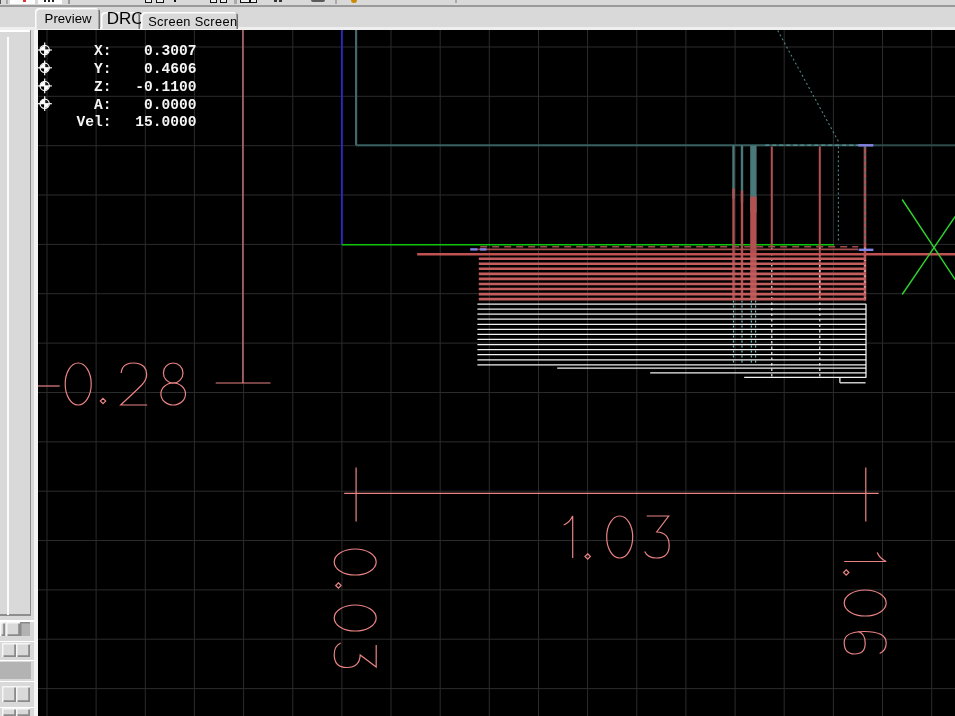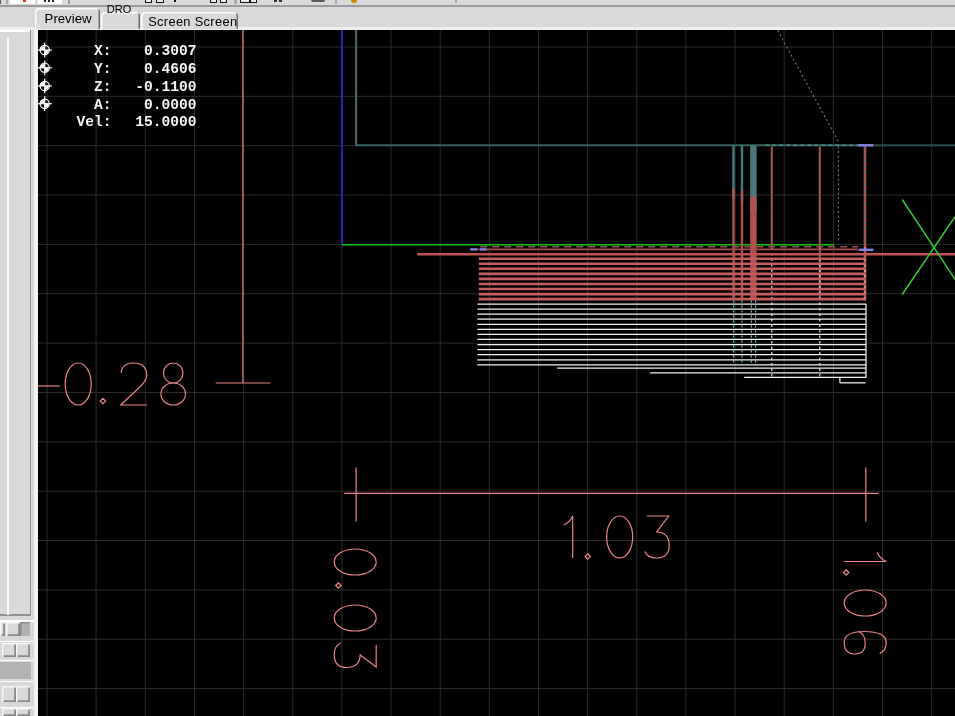--- a/index.html
+++ b/index.html
@@ -28,21 +28,21 @@
 <div class="abs" style="left:234.2px;top:0;width:2.4px;height:4px;background:#a9a9a9;"></div>
 <div class="abs" style="left:274px;top:0;width:2.5px;height:1.6px;background:#333;"></div>
 <div class="abs" style="left:279px;top:0;width:2.5px;height:1.6px;background:#333;"></div>
 <div class="abs" style="left:311px;top:0;width:14px;height:2.2px;background:#5a5a5a;border-radius:0 0 5px 5px;"></div>
 <div class="abs" style="left:335px;top:0;width:2px;height:3.5px;background:#a9a9a9;"></div>
 <div class="abs" style="left:350.7px;top:0;width:6.5px;height:3.2px;background:#cc8800;border-radius:0 0 3px 3px;"></div>
 <div class="abs" style="left:455px;top:0;width:2px;height:3px;background:#a9a9a9;"></div>
 <div class="abs" style="left:0;top:7px;width:955px;height:22.5px;background:#d9d9d9;"></div>
 <div class="abs" style="left:0;top:27px;width:955px;height:2.5px;background:#efefef;"></div>
 <div class="abs" style="left:101.0px;top:11.8px;width:39.4px;height:17.5px;background:#d9d9d9;border-top-left-radius:4px;border-top-right-radius:4px;box-shadow:inset 1.5px 1.5px 0 #fcfcfc, inset -1.5px 0 0 #6f6f6f;"></div>
-<div class="abs" style="left:106.8px;top:3px;font-size:11px;color:#000;white-space:nowrap;">DRO</div>
+<div class="abs" style="left:106.8px;top:9px;font-size:17px;color:#000;white-space:nowrap;">DRO</div>
 <div class="abs" style="left:141.2px;top:11.8px;width:97.3px;height:17.5px;background:#d9d9d9;border-top-left-radius:4px;border-top-right-radius:4px;box-shadow:inset 1.5px 1.5px 0 #fcfcfc, inset -1.5px 0 0 #6f6f6f;"></div>
 <div class="abs" style="left:148.2px;top:14.3px;font-size:12.8px;color:#000;white-space:nowrap;"><span style="letter-spacing:0.35px">Screen Screen</span></div>
 <div class="abs" style="left:34.6px;top:8.3px;width:65.7px;height:21.2px;background:#d9d9d9;border-top-left-radius:4px;border-top-right-radius:4px;box-shadow:inset 1.5px 1.5px 0 #fcfcfc, inset -1.5px 0 0 #6f6f6f;"></div>
 <div class="abs" style="left:44.6px;top:11.0px;font-size:13.2px;color:#000000;white-space:nowrap;">Preview</div>
 <div class="abs" style="left:0;top:29.5px;width:38px;height:686.5px;background:#d9d9d9;"></div>
 <div class="abs" style="left:0;top:30.2px;width:29.5px;height:2px;background:#ffffff;"></div>
 <div class="abs" style="left:29.5px;top:30.2px;width:1.8px;height:586px;background:#8e8e8e;"></div>
 <div class="abs" style="left:0;top:614.2px;width:31px;height:1.8px;background:#8e8e8e;"></div>
 <div class="abs" style="left:7px;top:36.5px;width:1.6px;height:578px;background:#fbfbfb;"></div>
 <div class="abs" style="left:33.6px;top:29.5px;width:4.2px;height:686.5px;background:#f4f4f4;"></div>

